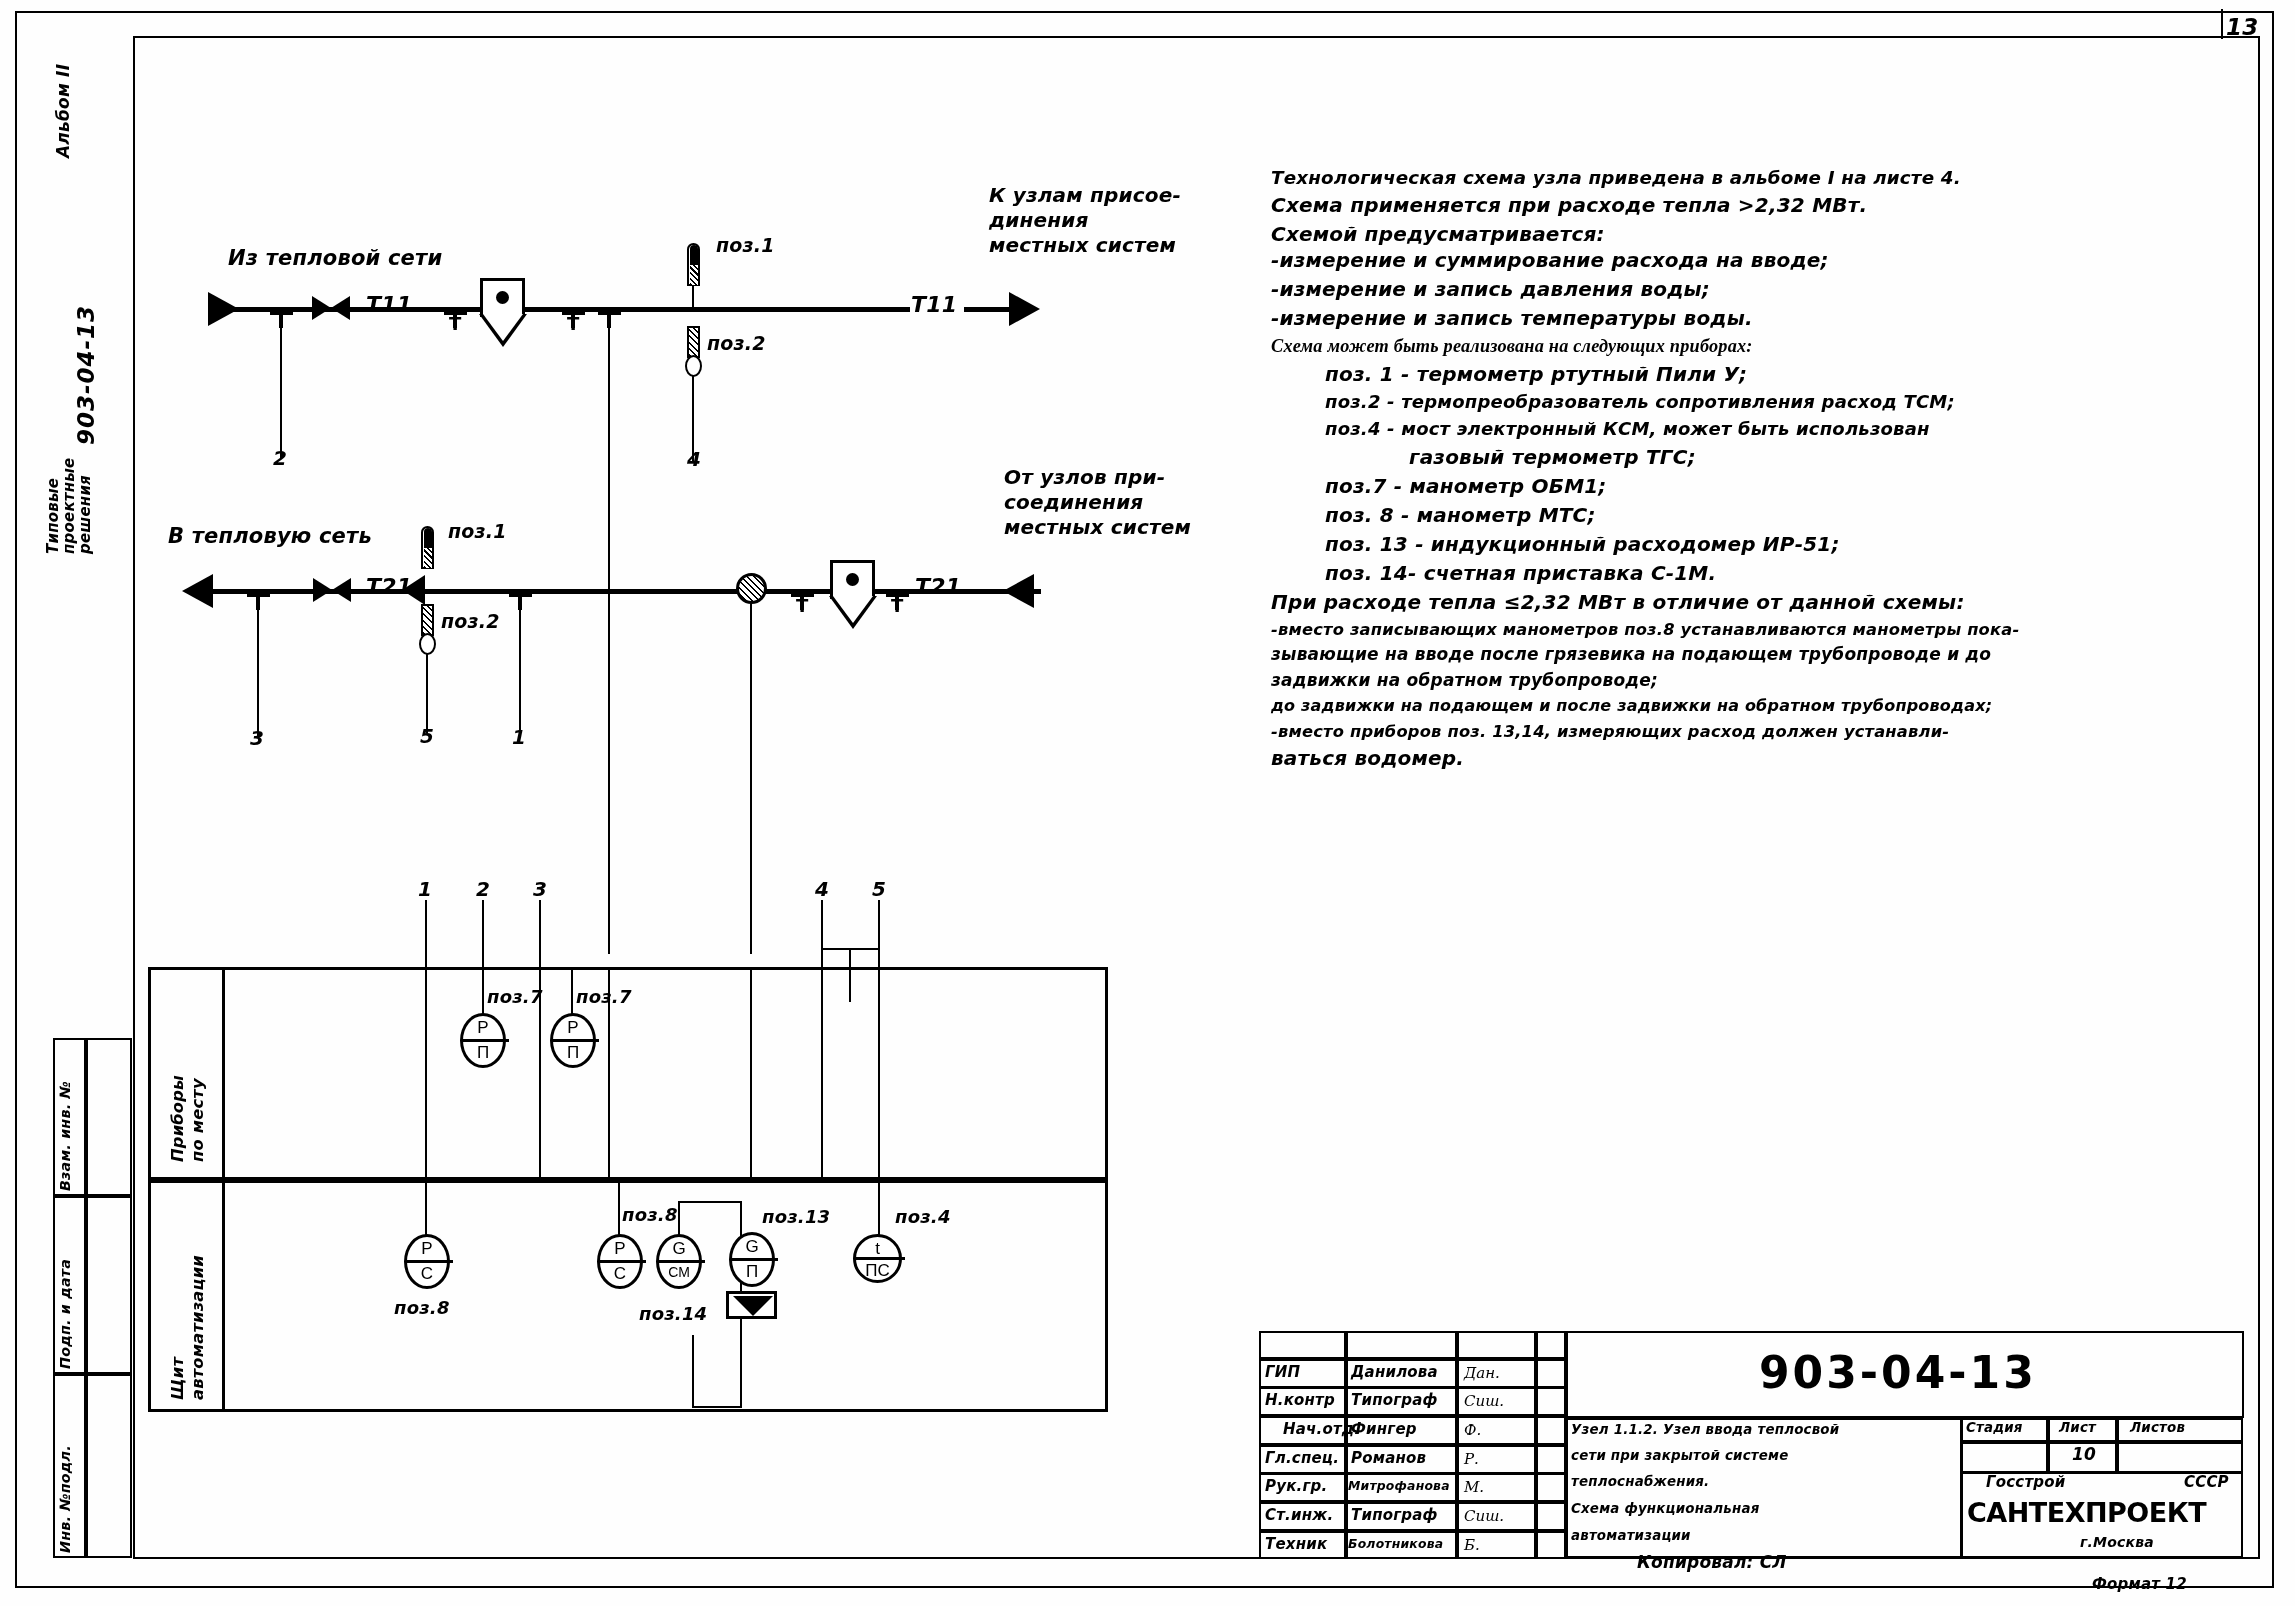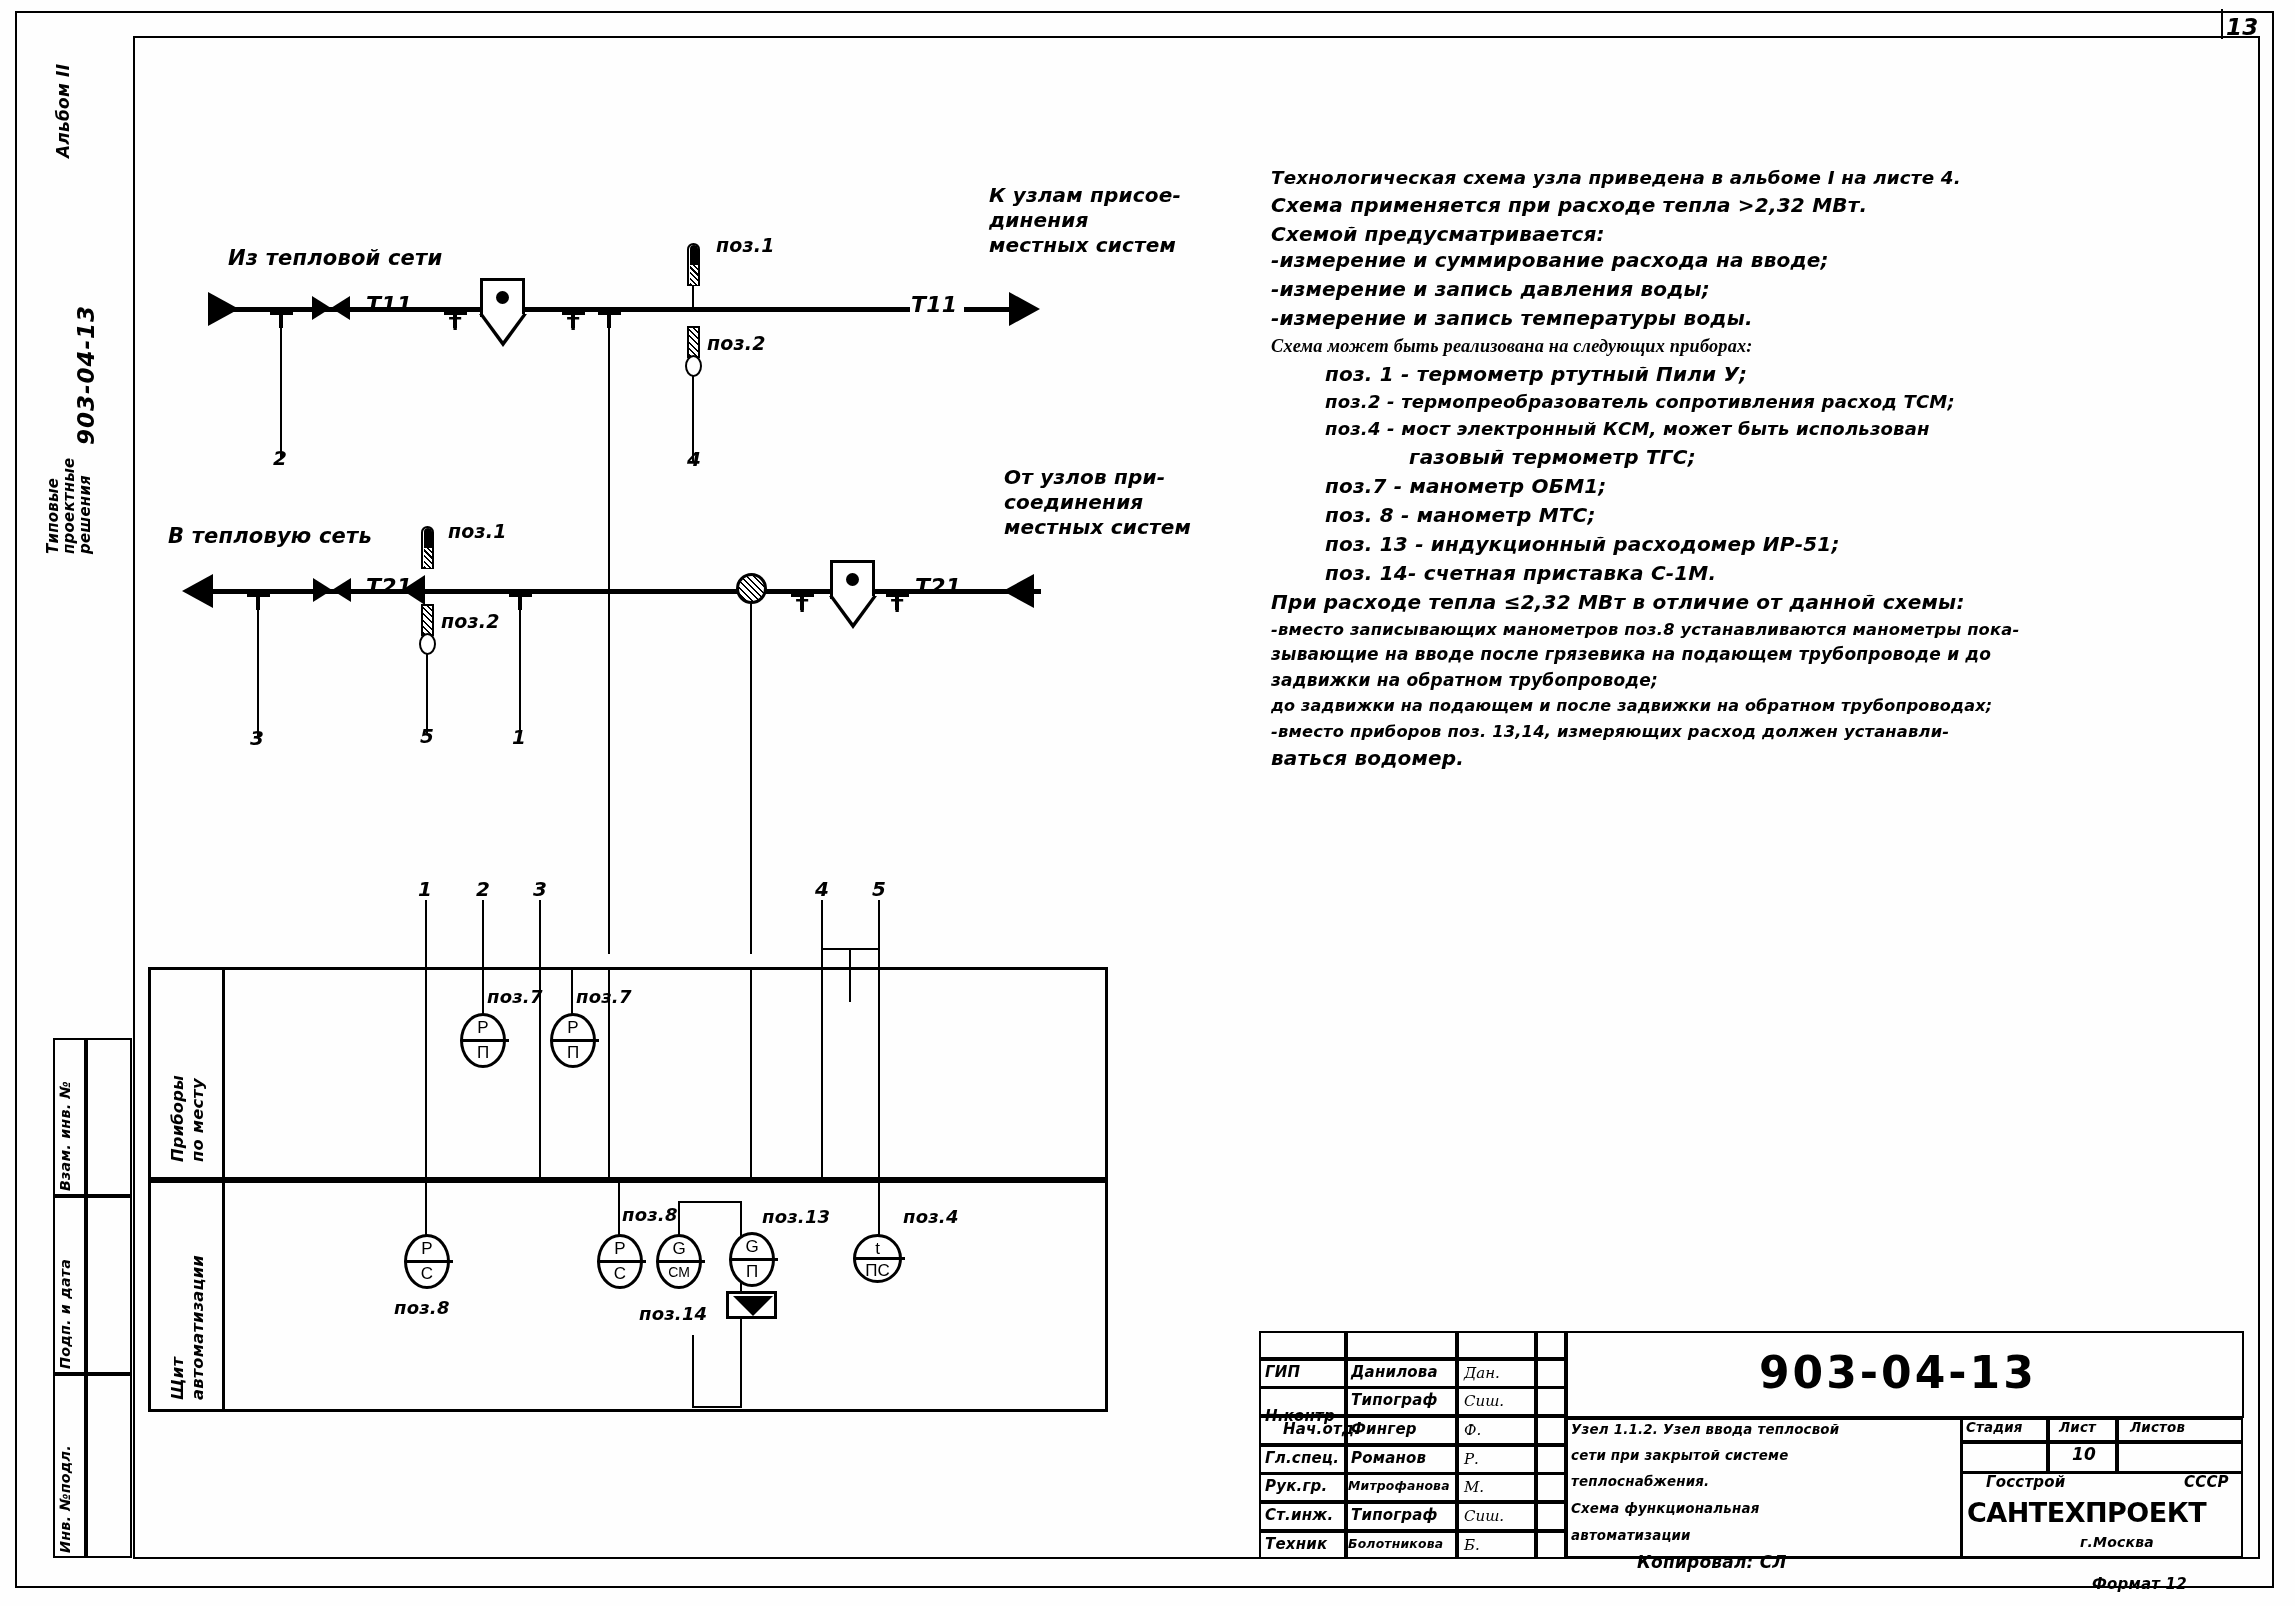--- a/index.html
+++ b/index.html
@@ -454,21 +454,21 @@
   </div>
   <div class="counter" style="left:726px;top:1291px;"></div>
   <div class="hand abs" style="left:762px;top:1208px;font-size:18px;">поз.13</div>
 
   <div class="thin-v" style="left:878px;top:1182px;height:54px;"></div>
   <div class="bub rnd" style="left:853px;top:1234px;">
     <div class="div"></div>
     <div class="t">t</div>
     <div class="b">ПС</div>
   </div>
-  <div class="hand abs" style="left:895px;top:1208px;font-size:18px;margin-left:8px;">поз.4</div>
+  <div class="hand abs" style="left:895px;top:1208px;font-size:18px;">поз.4</div>
 
   <div id="notes">
     <div class="note hand" style="font-size:18.3px;">Технологическая схема  узла приведена в альбоме I на листе 4.</div>
     <div class="note hand">Схема  применяется при расходе тепла  &gt;2,32 МВт.</div>
     <div class="note hand tight">Схемой предусматривается:</div>
     <div class="note hand">-измерение  и суммирование  расхода  на вводе;</div>
     <div class="note hand">-измерение и запись давления  воды;</div>
     <div class="note hand">-измерение и запись температуры воды.</div>
     <div class="note hand" style="font-size:18.3px;font-family:Liberation Serif, serif;">Схема  может быть реализована на следующих приборах:</div>
 
@@ -504,21 +504,21 @@
     <div class="tb" style="left:0;top:85px;width:307px;height:29px;"></div>
     <div class="tb" style="left:0;top:114px;width:307px;height:29px;"></div>
     <div class="tb" style="left:0;top:142px;width:307px;height:29px;"></div>
     <div class="tb" style="left:0;top:171px;width:307px;height:29px;"></div>
     <div class="tb" style="left:0;top:200px;width:307px;height:28px;"></div>
 
     <div class="tbtxt hand" style="left:6px;top:34px;">ГИП</div>
     <div class="tbtxt hand" style="left:92px;top:34px;">Данилова</div>
     <div class="tbtxt sig" style="left:205px;top:33px;">Дан.</div>
 
-    <div class="tbtxt hand" style="left:6px;top:62px;margin-top:16px;">Н.контр</div>
+    <div class="tbtxt hand" style="left:6px;top:62px;">Н.контр</div>
     <div class="tbtxt hand" style="left:92px;top:62px;">Типограф</div>
     <div class="tbtxt sig" style="left:205px;top:61px;">Сиш.</div>
 
     <div class="tbtxt hand" style="left:24px;top:91px;">Нач.отд.</div>
     <div class="tbtxt hand" style="left:92px;top:91px;">Фингер</div>
     <div class="tbtxt sig" style="left:205px;top:90px;">Ф.</div>
 
     <div class="tbtxt hand" style="left:6px;top:120px;">Гл.спец.</div>
     <div class="tbtxt hand" style="left:92px;top:120px;">Романов</div>
     <div class="tbtxt sig" style="left:205px;top:119px;">Р.</div>

